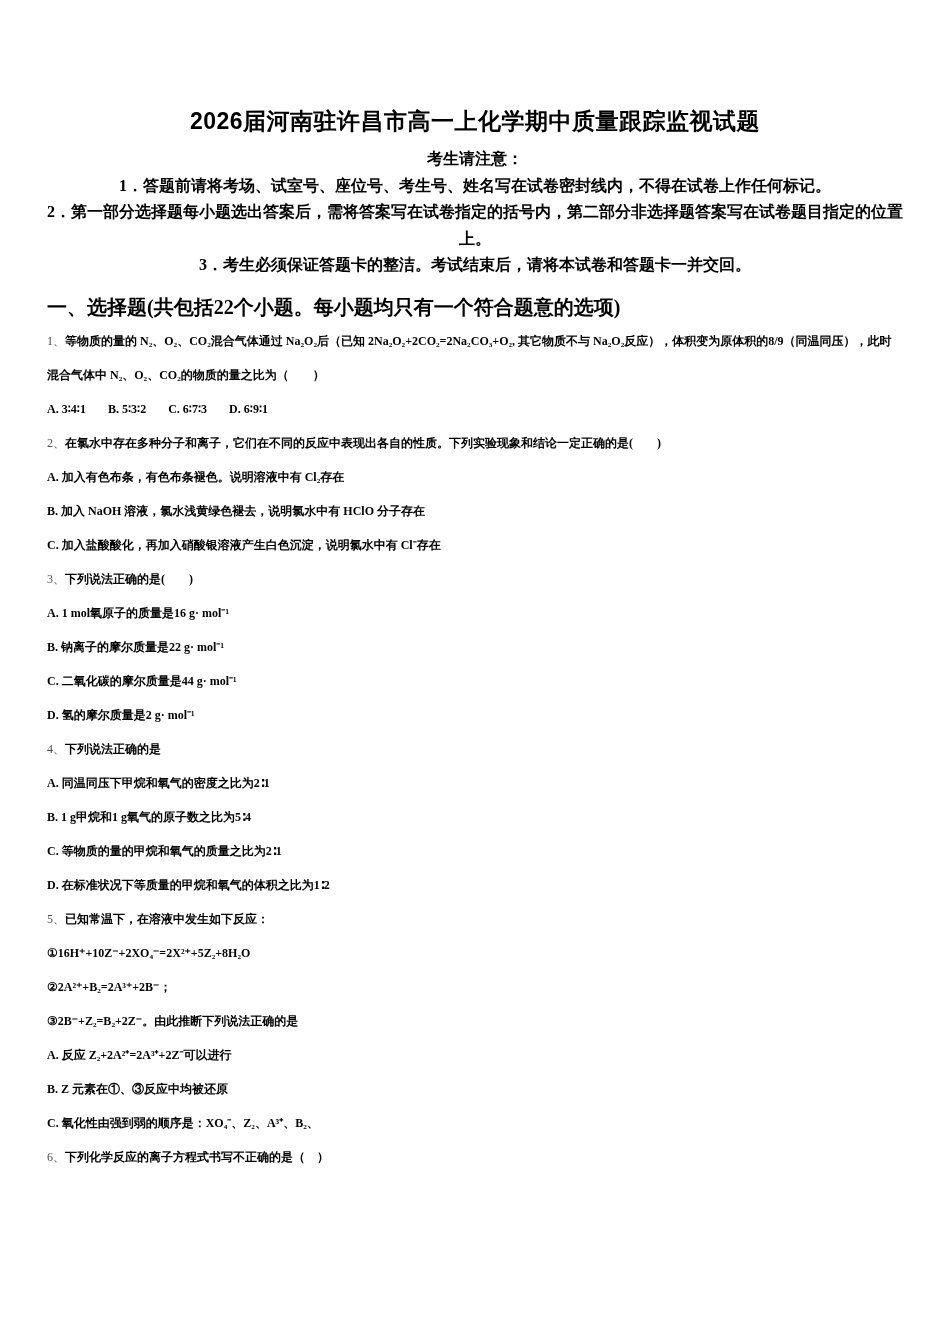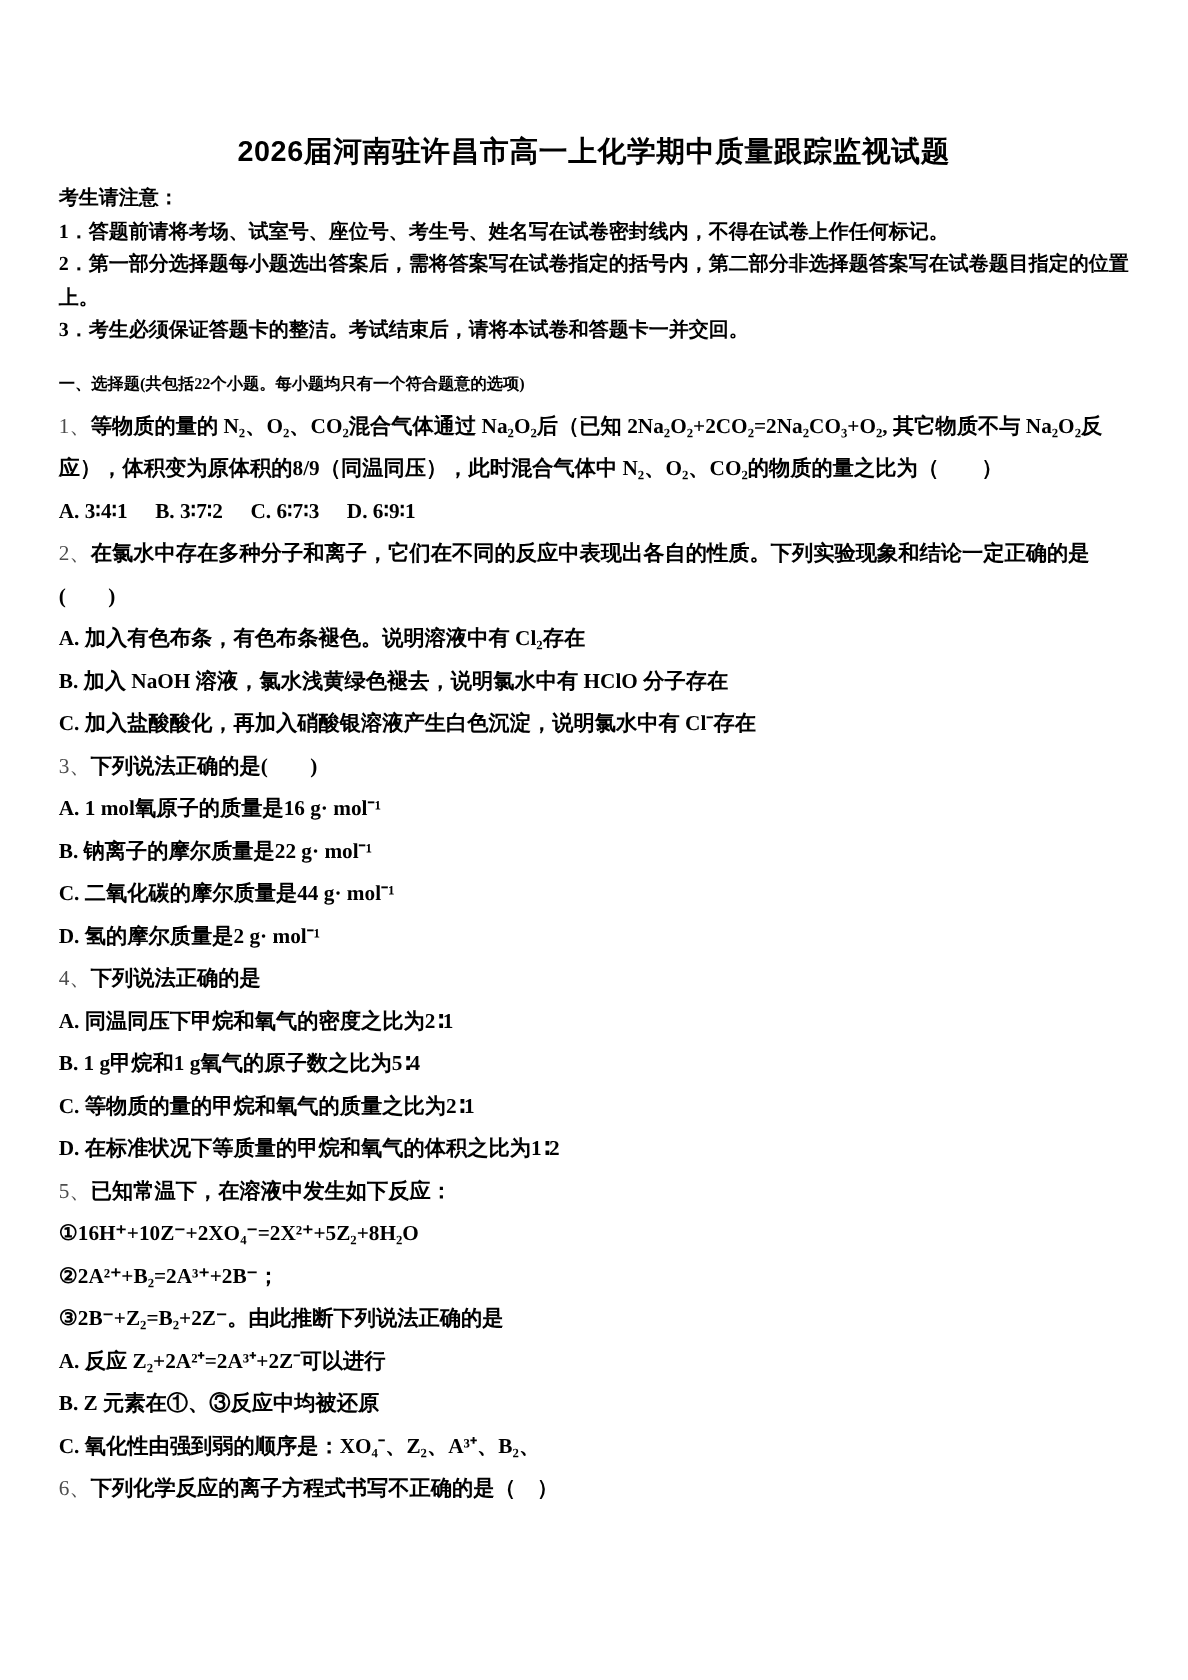--- a/index.html
+++ b/index.html
@@ -28,31 +28,32 @@
     font-weight: 700;
     line-height: 30px;
     margin: 0 0 10px 0;
     letter-spacing: 0.5px;
     font-family: "Liberation Sans", sans-serif;
   }
   .notice {
     font-size: 16px;
     font-weight: 700;
     line-height: 26.5px;
+    text-align: center;
   }
   .notice p { margin: 0; }
   .section-heading {
     margin: 11px 0 0 0;
-    font-size: 13px;
+    font-size: 20px;
     font-weight: 700;
     line-height: 34px;
   }
   .questions p {
     margin: 0;
-    font-size: 17px;
+    font-size: 12px;
     font-weight: 700;
     line-height: 34px;
   }
   .q-num {
     color: #4d4d4d;
     font-weight: 400;
   }
   .opt-inline {
     margin-right: 22px;
     font-family: Liberation Serif, serif;
@@ -70,21 +71,21 @@
     <p>1．答题前请将考场、试室号、座位号、考生号、姓名写在试卷密封线内，不得在试卷上作任何标记。</p>
     <p>2．第一部分选择题每小题选出答案后，需将答案写在试卷指定的括号内，第二部分非选择题答案写在试卷题目指定的位置上。</p>
     <p>3．考生必须保证答题卡的整洁。考试结束后，请将本试卷和答题卡一并交回。</p>
   </div>
 
   <p class="section-heading">一、选择题(共包括22个小题。每小题均只有一个符合题意的选项)</p>
 
   <div class="questions">
       <div>
         <p><span class="q-num">1、</span><span>等物质的量的 N₂、O₂、CO₂混合气体通过 Na₂O₂后（已知 2Na₂O₂+2CO₂=2Na₂CO₃+O₂, 其它物质不与 Na₂O₂反应），体积变为原体积的8/9（同温同压），此时混合气体中 N₂、O₂、CO₂的物质的量之比为（　　）</span></p>
-        <p><span class="opt-inline">A. 3∶4∶1</span><span class="opt-inline">B. 3∶7∶2</span><span class="opt-inline">C. 6∶7∶3</span><span class="opt-inline">D. 6∶9∶1</span></p>
+        <p><span class="opt-inline">A. 3∶4∶1</span><span class="opt-inline">B. 5∶3∶2</span><span class="opt-inline">C. 6∶7∶3</span><span class="opt-inline">D. 6∶9∶1</span></p>
       </div>
       <div>
         <p><span class="q-num">2、</span><span>在氯水中存在多种分子和离子，它们在不同的反应中表现出各自的性质。下列实验现象和结论一定正确的是(　　)</span></p>
         <p>A. 加入有色布条，有色布条褪色。说明溶液中有 Cl₂存在</p>
         <p>B. 加入 NaOH 溶液，氯水浅黄绿色褪去，说明氯水中有 HClO 分子存在</p>
         <p>C. 加入盐酸酸化，再加入硝酸银溶液产生白色沉淀，说明氯水中有 Cl⁻存在</p>
       </div>
       <div>
         <p><span class="q-num">3、</span><span>下列说法正确的是(　　)</span></p>
         <p>A. 1 mol氧原子的质量是16 g· mol⁻¹</p>

